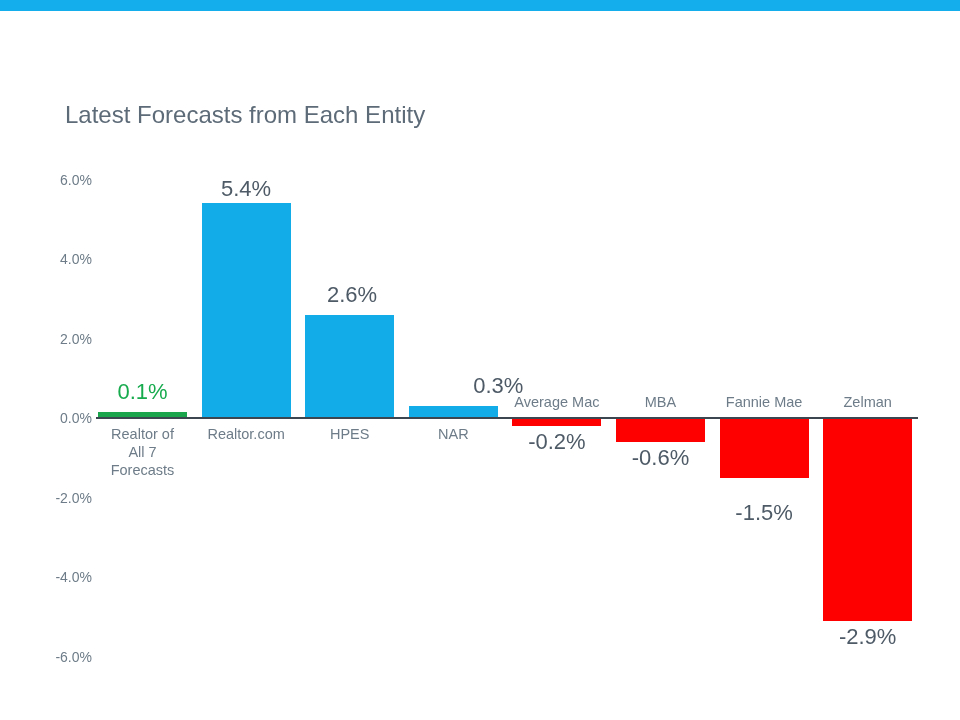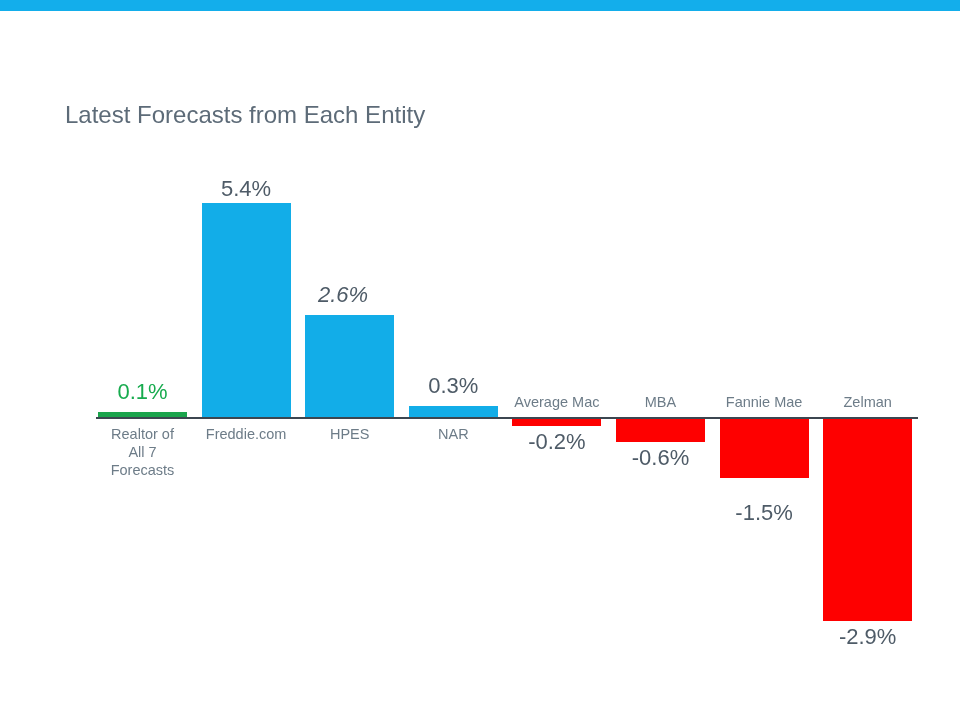--- a/index.html
+++ b/index.html
@@ -121,47 +121,56 @@
 <body>
 
 <div id="slide">
 
   <div class="top-bar"></div>
 
 
   <div class="chart-subtitle">Latest Forecasts from Each Entity</div>
 
   <div class="plot">
+    <div class="ytick-holder" id="ytick-holder">
+        <div class="ytick" style="top: 179.5px; color: rgb(109, 124, 136);">6.0%</div>
+        <div class="ytick" style="top: 259px; color: rgb(109, 124, 136);">4.0%</div>
+        <div class="ytick" style="top: 338.5px; color: rgb(109, 124, 136);">2.0%</div>
+        <div class="ytick" style="top: 418px; color: rgb(109, 124, 136);">0.0%</div>
+        <div class="ytick" style="top: 497.5px; color: rgb(109, 124, 136);">-2.0%</div>
+        <div class="ytick" style="top: 577px; color: rgb(109, 124, 136);">-4.0%</div>
+        <div class="ytick" style="top: 656.5px; color: rgb(109, 124, 136);">-6.0%</div>
+      </div>
     <div id="bars-layer">
         <div class="bar" style="left: 98px; top: 412px; width: 89px; height: 6px; background: rgb(26, 164, 76);"></div>
         <div class="bar" style="left: 201.6px; top: 203.35px; width: 89px; height: 214.65px; background: rgb(18, 173, 232);"></div>
         <div class="bar" style="left: 305.2px; top: 314.65px; width: 89px; height: 103.35px; background: rgb(18, 173, 232);"></div>
         <div class="bar" style="left: 408.8px; top: 406.075px; width: 89px; height: 11.925px; background: rgb(18, 173, 232);"></div>
         <div class="bar" style="left: 512.4px; top: 418px; width: 89px; height: 7.95px; background: rgb(254, 0, 0);"></div>
         <div class="bar" style="left: 616px; top: 418px; width: 89px; height: 23.85px; background: rgb(254, 0, 0);"></div>
         <div class="bar" style="left: 719.6px; top: 418px; width: 89px; height: 59.625px; background: rgb(254, 0, 0);"></div>
         <div class="bar" style="left: 823.2px; top: 418px; width: 89px; height: 202.725px; background: rgb(254, 0, 0);"></div>
       </div>
     <div class="zero-line" id="zero-line" style="top: 417px; background: rgb(60, 70, 80);"></div>
     <div id="labels-layer">
         <div class="value-label pos-green" style="left: 72.5px; width: 140px; top: 379px;">0.1%</div>
         <div class="cat-label" style="left: 72.5px; width: 140px; top: 425px; color: rgb(109, 124, 136);">
           <div>Realtor of</div>
           <div>All 7</div>
           <div>Forecasts</div>
         </div>
         <div class="value-label" style="left: 176.1px; width: 140px; top: 176px;">5.4%</div>
         <div class="cat-label" style="left: 176.1px; width: 140px; top: 425px; color: rgb(109, 124, 136);">
-          <div>Freddie.com</div>
+          <div>Realtor.com</div>
         </div>
-        <div class="value-label" style="left: 273px; width: 140px; top: 281.65px; font-style: italic;">2.6%</div>
+        <div class="value-label" style="left: 282px; width: 140px; top: 281.65px;">2.6%</div>
         <div class="cat-label" style="left: 279.7px; width: 140px; top: 425px; color: rgb(109, 124, 136);">
           <div>HPES</div>
         </div>
-        <div class="value-label" style="left: 383.3px; width: 140px; top: 373.075px;">0.3%</div>
+        <div class="value-label" style="left: 383.3px; width: 140px; top: 373.075px; text-align: right;">0.3%</div>
         <div class="cat-label" style="left: 383.3px; width: 140px; top: 425px; color: rgb(109, 124, 136);">
           <div>NAR</div>
         </div>
         <div class="value-label" style="left: 486.9px; width: 140px; top: 428.95px;">-0.2%</div>
         <div class="cat-label" style="left: 486.9px; width: 140px; top: 393px; color: rgb(109, 124, 136);">
           <div>Average Mac</div>
         </div>
         <div class="value-label" style="left: 590.5px; width: 140px; top: 444.85px;">-0.6%</div>
         <div class="cat-label" style="left: 590.5px; width: 140px; top: 393px; color: rgb(109, 124, 136);">
           <div>MBA</div>

